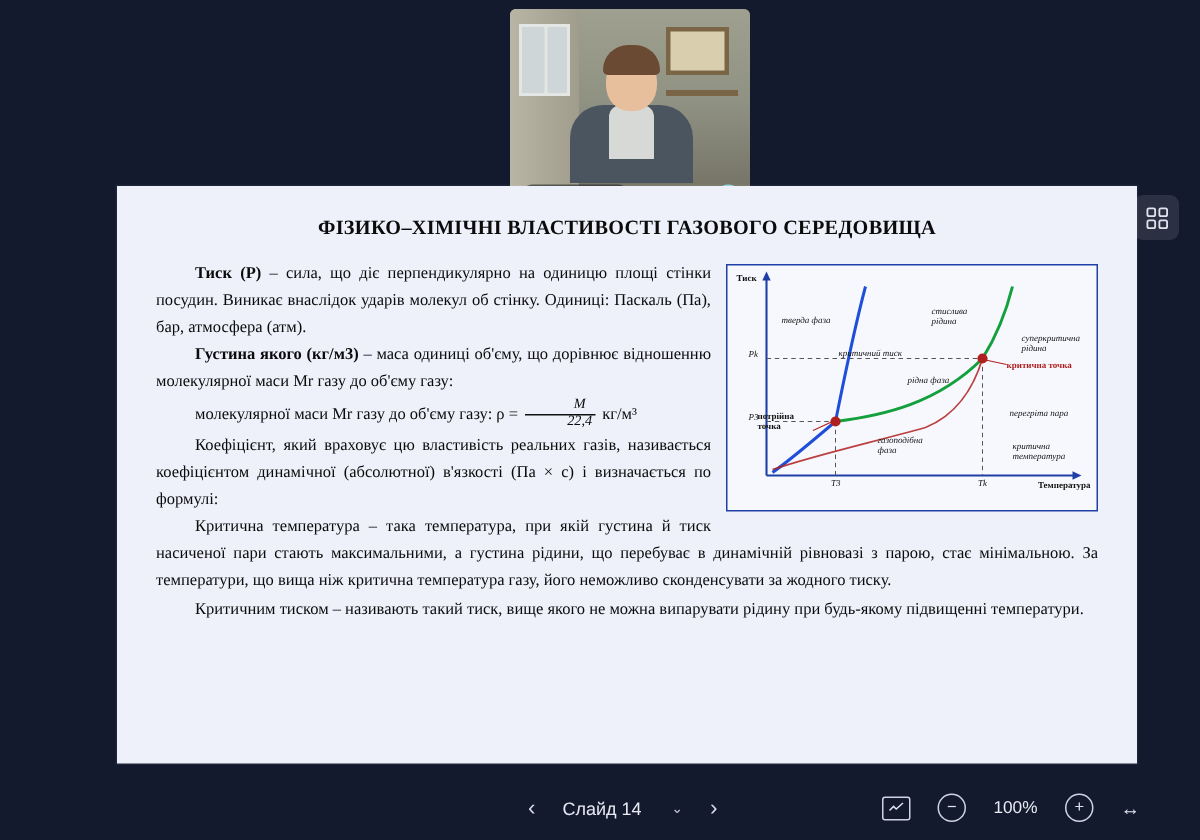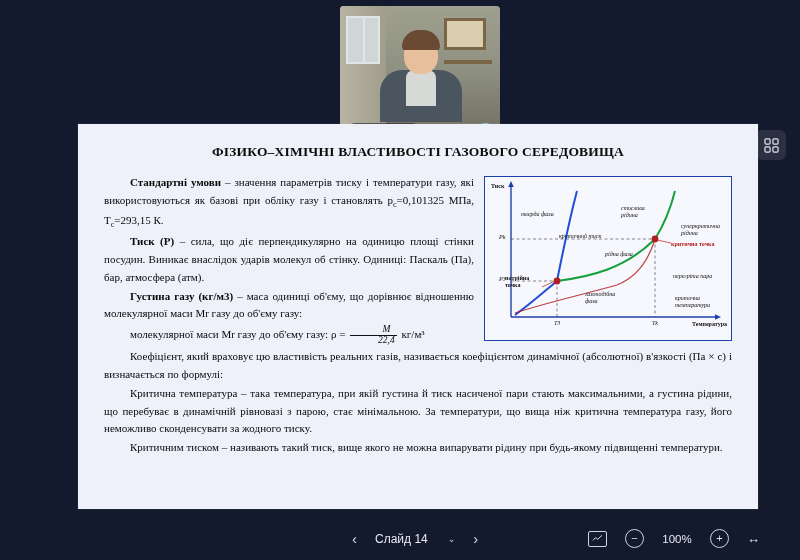--- a/index.html
+++ b/index.html
@@ -374,30 +374,27 @@
             <div class="chart-lbl it" style="left:74px; top:56px;">критичний тиск</div>
             <div class="chart-lbl it" style="left:120px; top:74px; width:30px;">рідна фаза</div>
             <div class="chart-lbl bold" style="left:186px; top:64px; width:52px; color:#b02020;">критична точка</div>
             <div class="chart-lbl bold" style="left:20px; top:98px; width:36px;">потрійна точка</div>
             <div class="chart-lbl it" style="left:188px; top:96px;">перегріта пара</div>
             <div class="chart-lbl it" style="left:100px; top:114px; width:40px;">газоподібна фаза</div>
             <div class="chart-lbl it" style="left:190px; top:118px; width:44px;">критична температура</div>
           </div>
         </div>
 
-        <p>
-          <span class="bold">Стандартні умови</span><span> – значення параметрів тиску і температури газу, які використовуються як базові при обліку газу і становлять р</span><span class="sub">с</span><span>=0,101325 МПа, Т</span><span class="sub">с</span><span>=293,15 К.</span>
-        </p>
 
         <p>
           <span class="bold">Тиск (Р)</span><span> – сила, що діє перпендикулярно на одиницю площі стінки посудин. Виникає внаслідок ударів молекул об стінку. Одиниці: Паскаль (Па), бар, атмосфера (атм).</span>
         </p>
 
         <p>
-          <span class="bold">Густина газу (кг/м3)</span><span> – маса одиниці об'єму, що дорівнює відношенню молекулярної маси Mr газу до об'єму газу:</span>
+          <span class="bold">Густина якого (кг/м3)</span><span> – маса одиниці об'єму, що дорівнює відношенню молекулярної маси Mr газу до об'єму газу:</span>
         </p>
 
         <div class="mathline">
           <span>молекулярної маси Mr газу до об'єму газу: ρ =</span>
           <span class="frac">
             <span class="num">M</span>
             <span class="den">22,4</span>
           </span>
           <span>кг/м³</span>
         </div>

